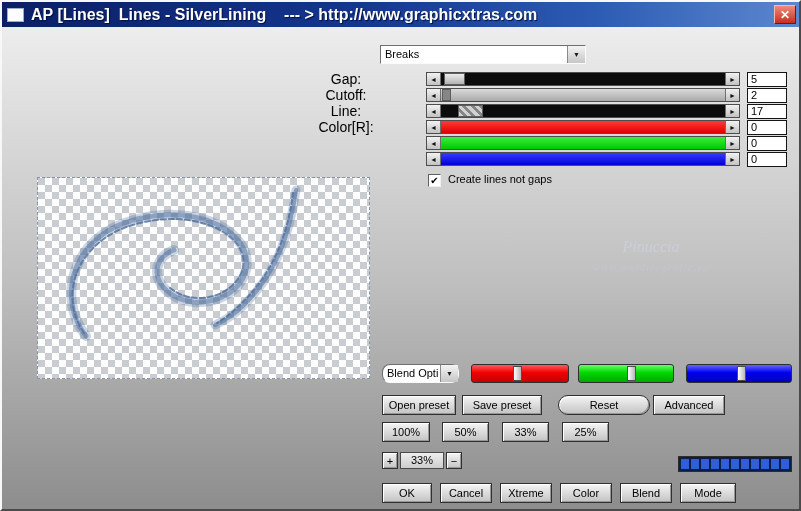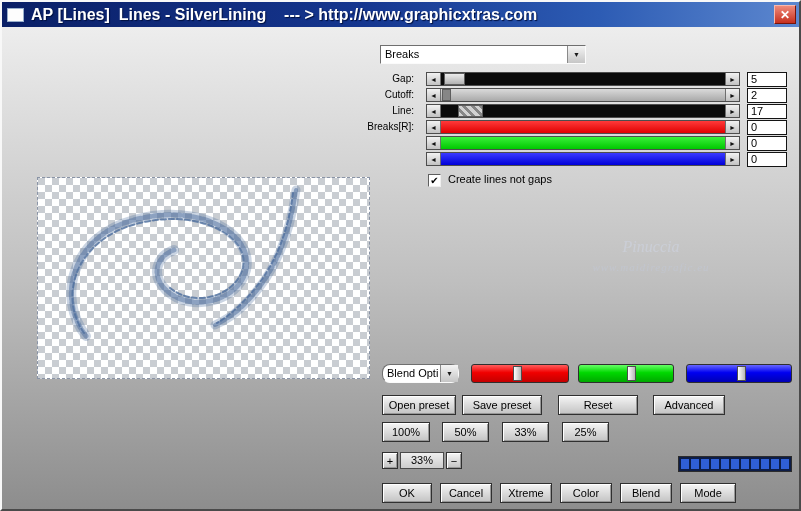--- a/index.html
+++ b/index.html
@@ -43,21 +43,21 @@
     border:1px solid; border-color:#6f6f6f #fbfbfb #fbfbfb #6f6f6f;
     display:flex; align-items:stretch; font-size:11px;
   }
   .dd-text { flex:1; padding:2px 4px; overflow:hidden; white-space:nowrap; color:#000; }
   .dd-arrow {
     width:17px; flex:0 0 auto; background:linear-gradient(#f4f4f4,#c6c6c6);
     border-left:1px solid #8a8a8a; color:#1a1a1a; font-size:7px;
     display:flex; align-items:center; justify-content:center; cursor:pointer;
   }
   
-  .slabel { position:absolute; left:292px; width:120px; height:14px; line-height:14px; text-align:right; font-size:10px; color:#000; }
+  .slabel { position:absolute; left:284px; width:120px; height:14px; line-height:14px; text-align:center; font-size:14px; color:#000; }
   .sb {
     position:absolute; left:424px; width:314px; height:14px; box-sizing:border-box;
     border:1px solid #4d4d4d; display:flex; align-items:stretch; background:#000;
   }
   .sb-btn {
     width:13px; flex:0 0 auto; background:linear-gradient(#f2f2f2,#c2c2c2);
     color:#111; font-size:7px; display:flex; align-items:center; justify-content:center; cursor:pointer;
   }
   .sb-btn.l { border-right:1px solid #6e6e6e; }
   .sb-btn.r { border-left:1px solid #6e6e6e; }
@@ -180,21 +180,21 @@
   <div class="slabel" style="top:102px;">Line:</div>
   <div class="sb" style="top:102px;">
     <span class="sb-btn l">◄</span>
     <div class="sb-track track-black">
       <div class="sb-thumb hatch" style="left:17px; width:25px;"></div>
     </div>
     <span class="sb-btn r">►</span>
   </div>
   <div class="vbox" style="top:102px;">17</div>
 
-  <div class="slabel" style="top:118px;">Breaks[R]:</div>
+  <div class="slabel" style="top:118px;">Color[R]:</div>
   <div class="sb" style="top:118px;">
     <span class="sb-btn l">◄</span>
     <div class="sb-track track-red"></div>
     <span class="sb-btn r">►</span>
   </div>
   <div class="vbox" style="top:118px;">0</div>
 
   <div class="slabel" style="top:134px;"></div>
   <div class="sb" style="top:134px;">
     <span class="sb-btn l">◄</span>
@@ -227,21 +227,21 @@
   </div>
   <div class="cslider cs-green" style="left:576px; width:96px;">
     <div class="cthumb" style="left:48px;"></div>
   </div>
   <div class="cslider cs-blue" style="left:684px; width:106px;">
     <div class="cthumb" style="left:50px;"></div>
   </div>
 
   <button class="btn" style="left:380px; top:393px; width:74px;">Open preset</button>
   <button class="btn" style="left:460px; top:393px; width:80px;">Save preset</button>
-  <button class="btn" style="left:556px; top:393px; width:80px;">Reset</button>
+  <button class="btn" style="left:556px; top:393px; width:92px;border-radius:10px;">Reset</button>
   <button class="btn" style="left:651px; top:393px; width:72px;">Advanced</button>
 
   <button class="btn" style="left:380px; top:420px; width:48px;">100%</button>
   <button class="btn" style="left:440px; top:420px; width:47px;">50%</button>
   <button class="btn" style="left:500px; top:420px; width:47px;">33%</button>
   <button class="btn" style="left:560px; top:420px; width:47px;">25%</button>
 
   <button class="btn small" style="left:380px; top:450px; width:16px;">+</button>
   <div class="zoombox">33%</div>
   <button class="btn small" style="left:444px; top:450px; width:16px;">−</button>

